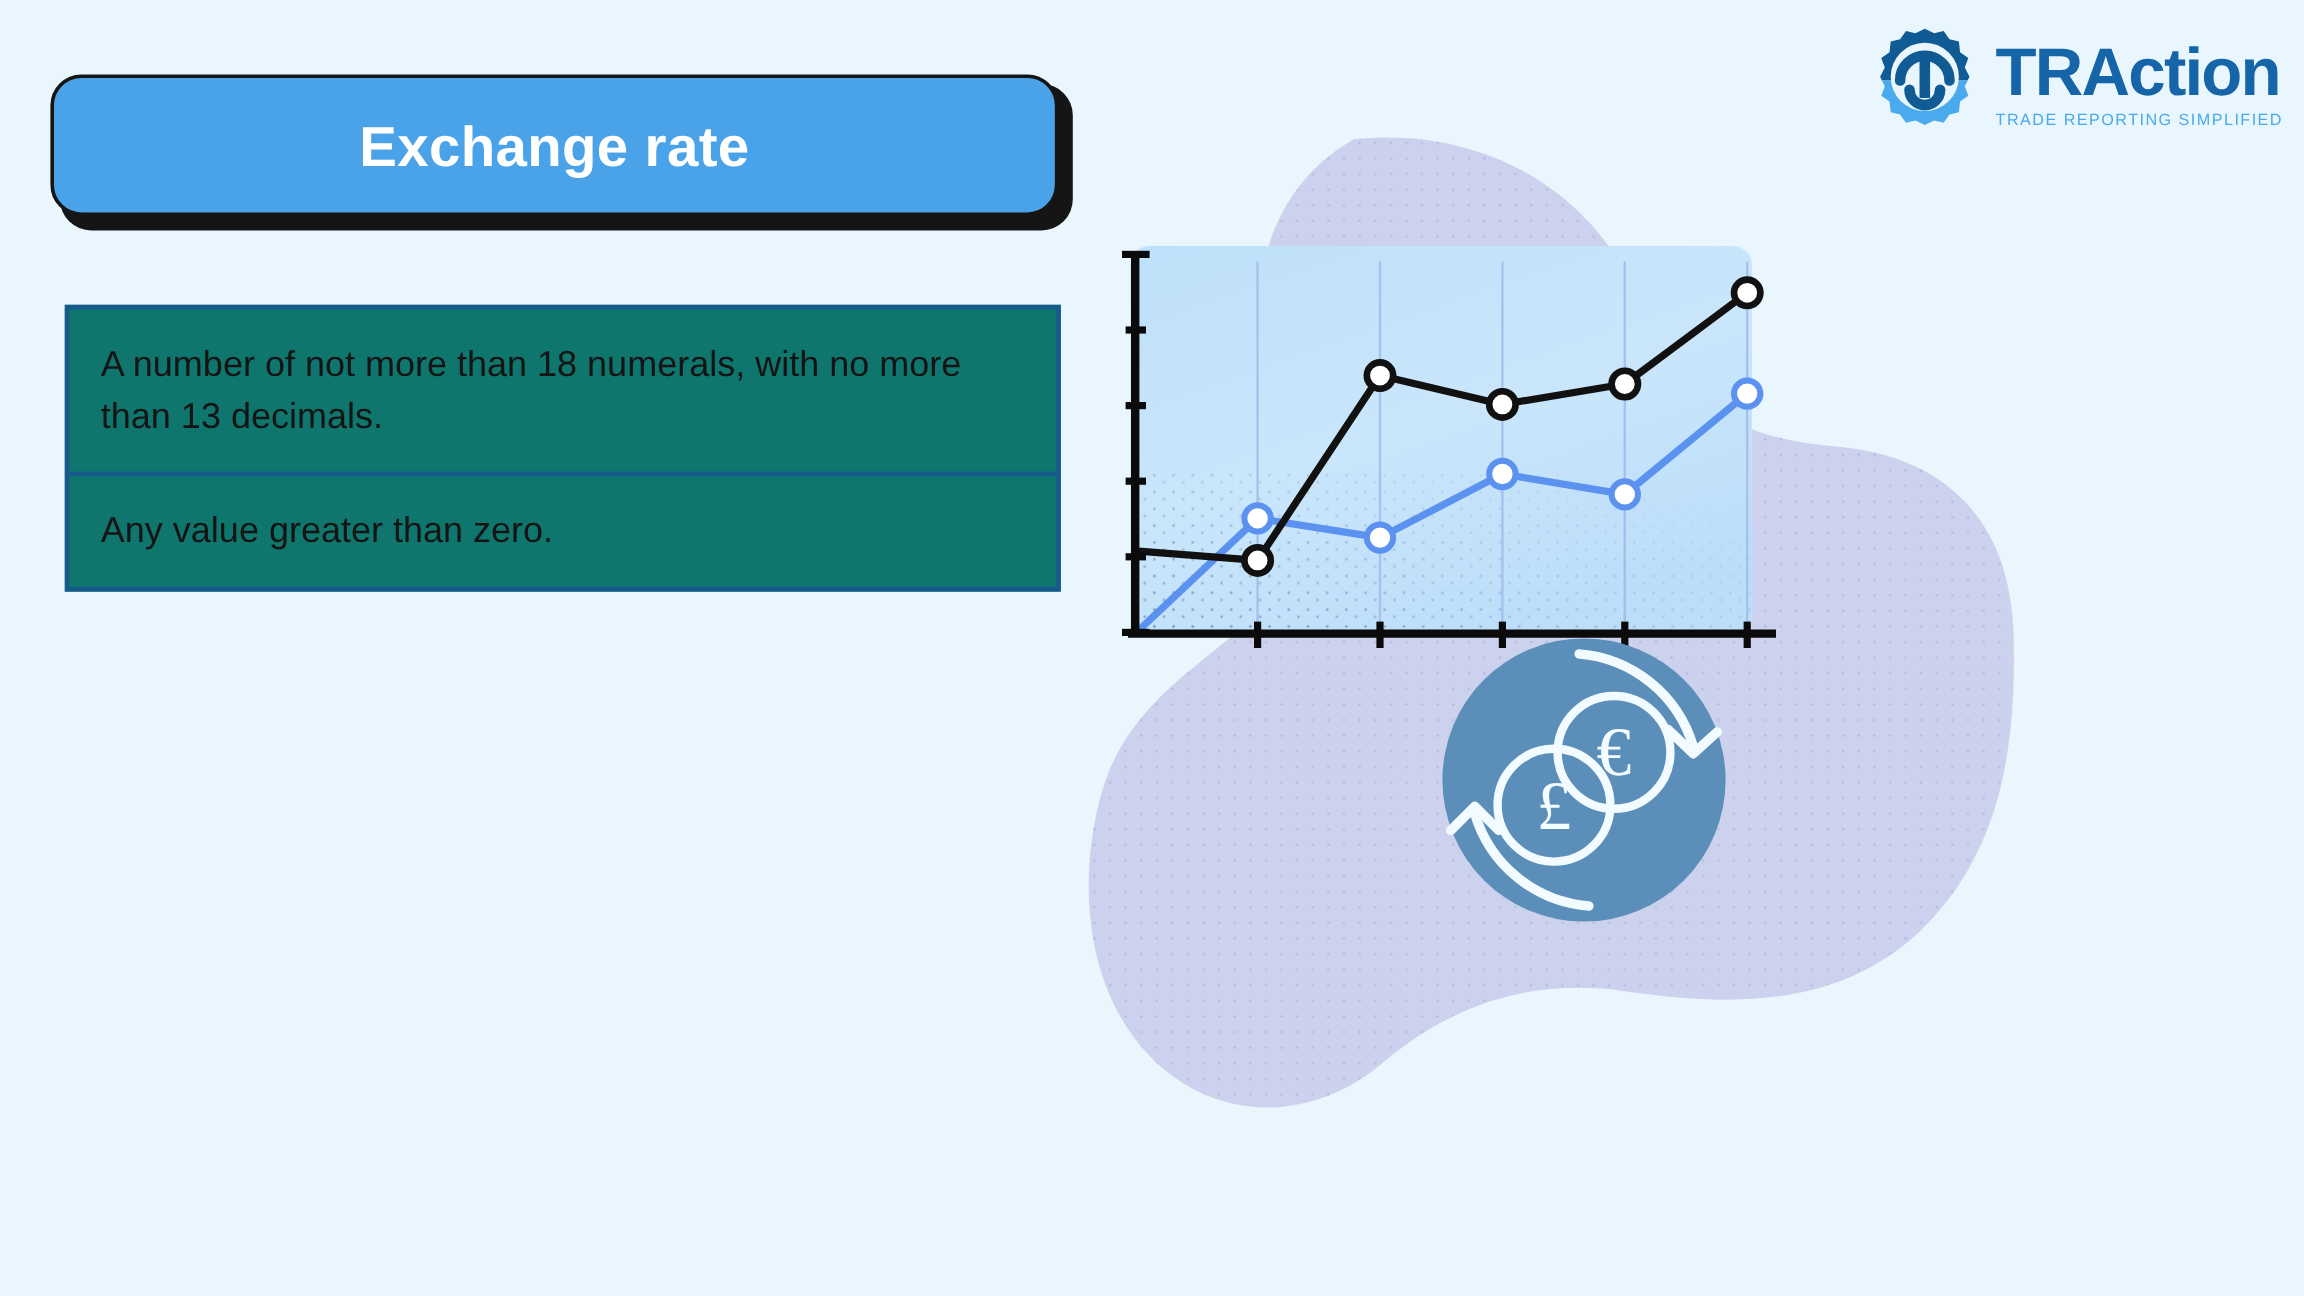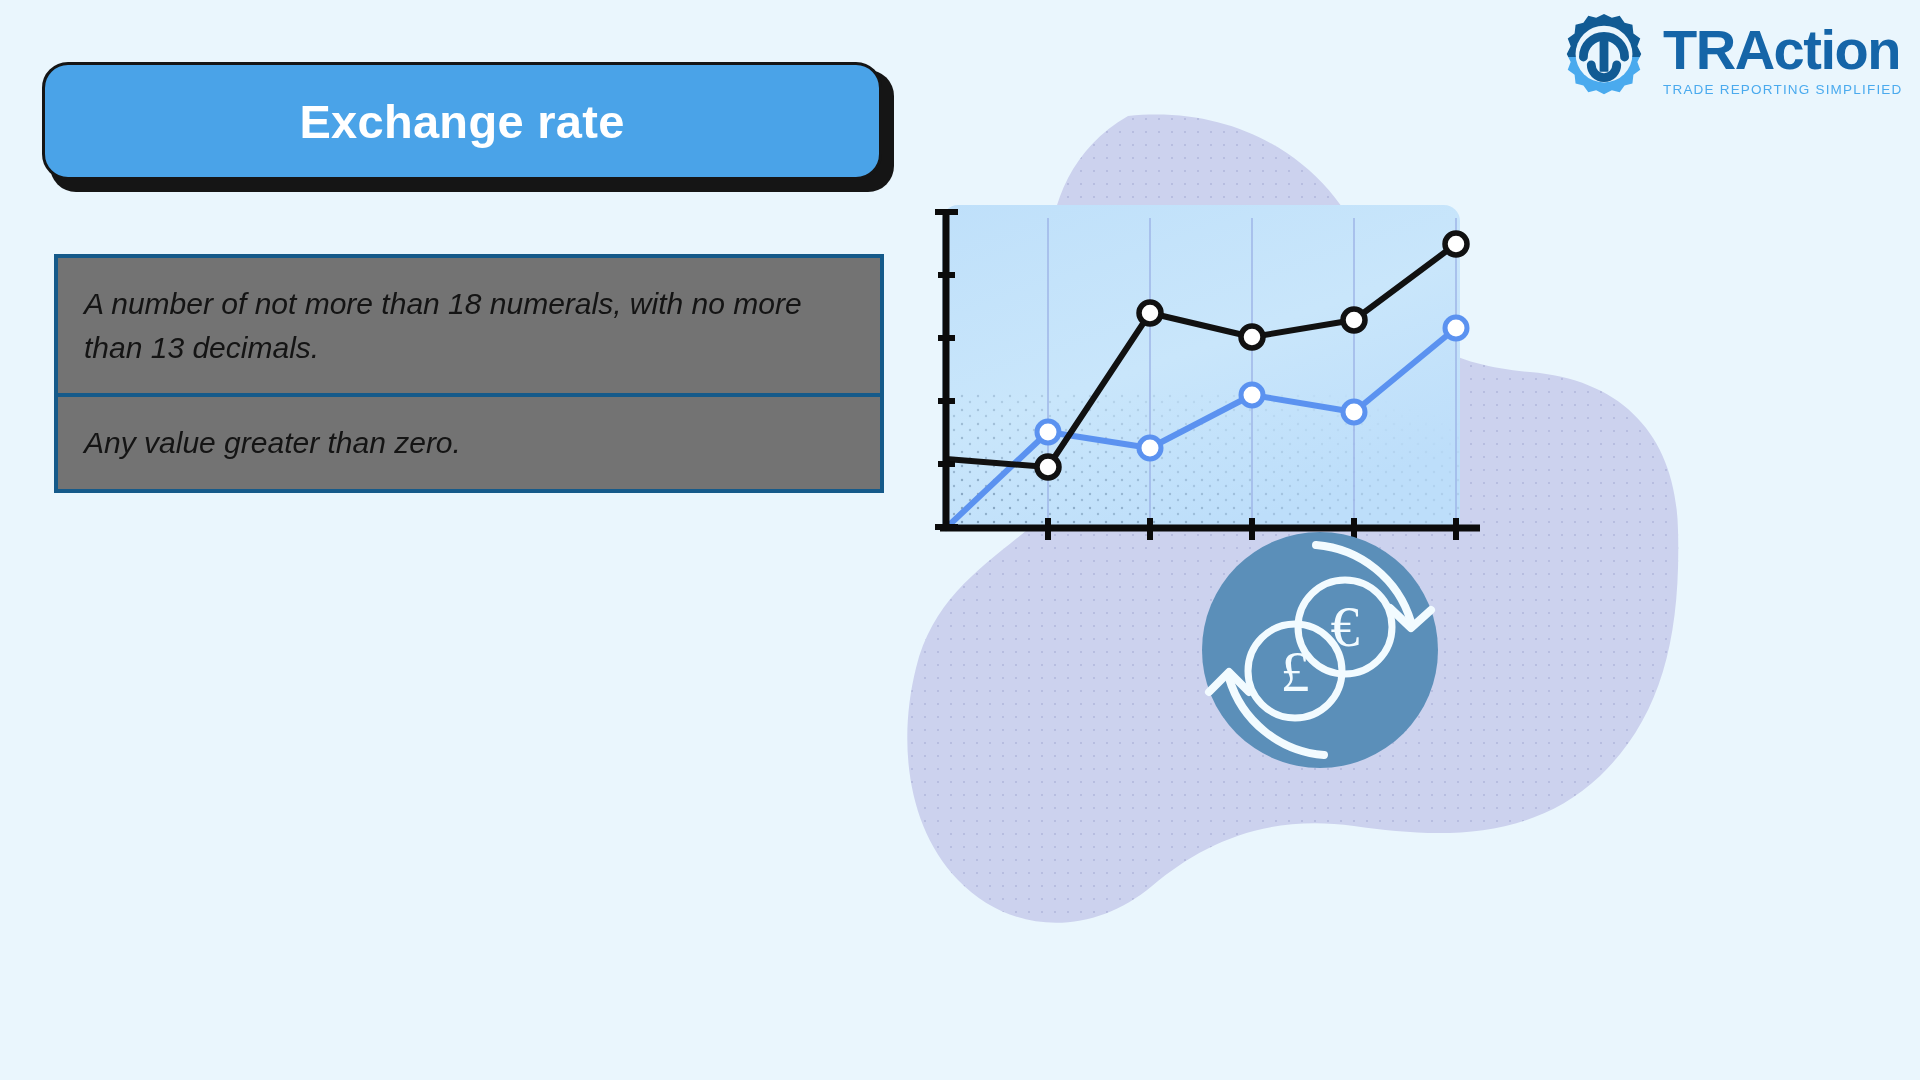--- a/index.html
+++ b/index.html
@@ -10,21 +10,21 @@
     overflow:hidden;
     position:relative;
   }
   .stage{position:absolute;inset:0;}
 
   
   .blob-layer{position:absolute;inset:0;z-index:1;pointer-events:none;}
 
   
   .logo{
-    position:absolute;left:1555px;top:8px;
+    position:absolute;left:1555px;top:18px;
     display:flex;align-items:center;gap:10px;z-index:30;
   }
   .logo-mark{width:98px;height:98px;flex:0 0 auto;}
   .logo-text{display:flex;flex-direction:column;justify-content:center;margin-top:4px;}
   .logo-word{
     font-size:56px;font-weight:bold;color:#1565a8;
     letter-spacing:-1.5px;line-height:1;white-space:nowrap;
   }
   .logo-tag{
     font-size:13.5px;font-weight:normal;color:#4aaaee;
@@ -45,21 +45,21 @@
     box-sizing:border-box;
   }
   .banner-title{
     color:#ffffff;font-size:47px;font-weight:bold;letter-spacing:.3px;
     line-height:1;
   }
 
   
   .info-table{
     position:absolute;left:54px;top:254px;width:830px;
-    border:4px solid #155a8a;background:#737373;box-sizing:border-box;z-index:20;font-style:italic;
+    border:4px solid #155a8a;background:#0f766e;box-sizing:border-box;z-index:20;
   }
   .info-row{
     box-sizing:border-box;padding:24px 26px 24px 26px;
     color:#141414;font-size:30px;line-height:1.45;
   }
   .info-row.r0{min-height:130px;border-bottom:4px solid #155a8a;display:flex;align-items:center;}
   .info-row.r1{min-height:84px;display:flex;align-items:center;border-radius:12px;}
 
   
   .chart-area{position:absolute;left:880px;top:100px;width:1000px;height:830px;z-index:10;}

